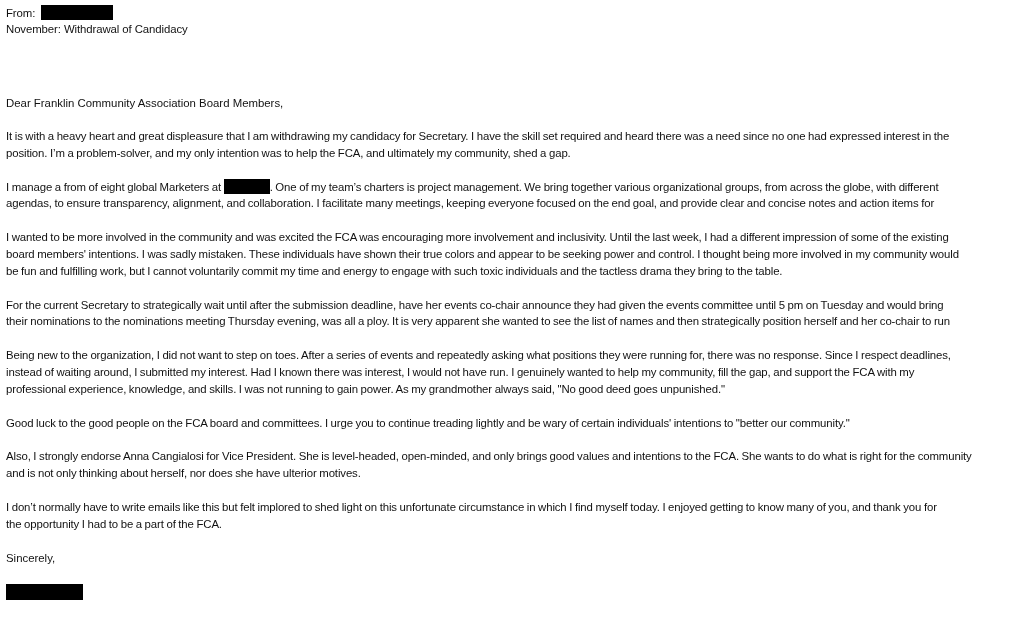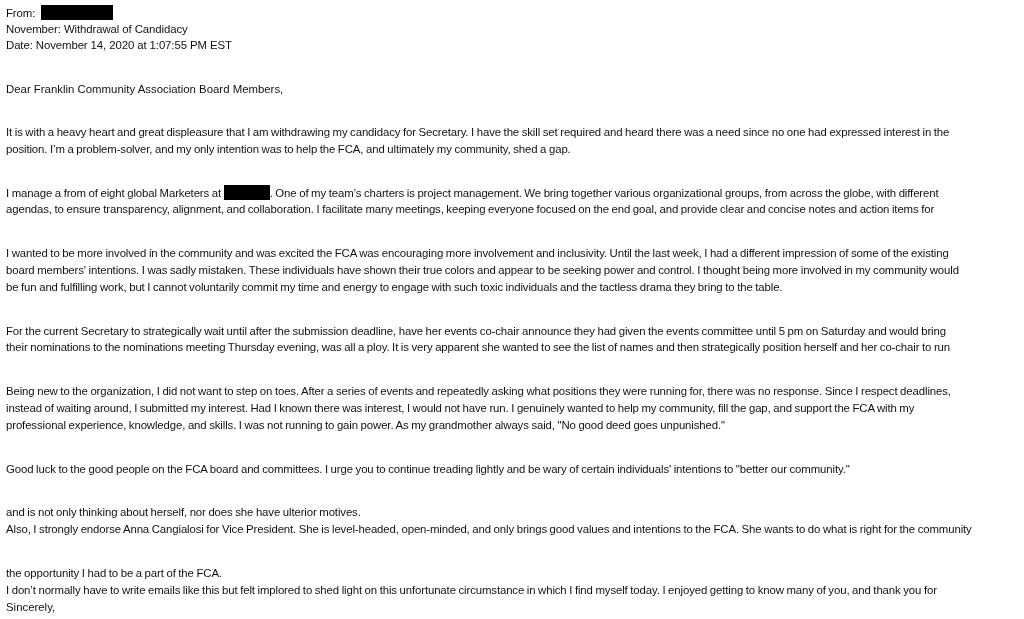--- a/index.html
+++ b/index.html
@@ -30,36 +30,37 @@
     }
     .redact {
       display: inline-block;
       background: #000000;
       vertical-align: middle;
     }
     .redact-from { width: 72px; height: 15px; margin-left: 3px; position: relative; top: -1px; }
     .redact-company { width: 46px; height: 15px; position: relative; top: -1px; }
     .redact-sig { width: 77px; height: 16px; }
     .salutation {
-      margin-top: 28px;
+      margin-top: 58px;
       height: 16px;
       line-height: 16px;
       white-space: nowrap;
     }
     .para {
-      margin-top: 27px;
+      margin-top: 17px;
       line-height: 16.8px;
       letter-spacing: -0.12px;
       word-spacing: -0.4px;
     }
     .para .ln {
       display: block;
       white-space: nowrap;
     }
     .closing {
+      margin-top: 17px;
       height: 16px;
       line-height: 16px;
     }
     .signature {
       margin-top: 18px;
       height: 16px;
     }
   </style>
 </head>
 <body>
@@ -67,24 +68,20 @@
 <div class="email">
 
   <div class="email-header">
     <div class="hdr-line">
       <span>From:</span>
       <span class="redact redact-from"></span>
     </div>
     <div class="hdr-line">
       <span>November:</span>
       <span>Withdrawal of Candidacy</span>
-    </div>
-    <div class="hdr-line">
-      <span>Date:</span>
-      <span>November 14, 2020 at 1:07:55 PM EST</span>
     </div>
   </div>
 
   <div class="email-body">
     <div class="salutation">Dear Franklin Community Association Board Members,</div>
 
     <div class="para">
       <span class="ln">It is with a heavy heart and great displeasure that I am withdrawing my candidacy for Secretary. I have the skill set required and heard there was a need since no one had expressed interest in the</span>
       <span class="ln">position. I’m a problem-solver, and my only intention was to help the FCA, and ultimately my community, shed a gap.</span>
     </div>
@@ -94,42 +91,42 @@
       <span class="ln">agendas, to ensure transparency, alignment, and collaboration. I facilitate many meetings, keeping everyone focused on the end goal, and provide clear and concise notes and action items for</span>
     </div>
 
     <div class="para">
       <span class="ln">I wanted to be more involved in the community and was excited the FCA was encouraging more involvement and inclusivity. Until the last week, I had a different impression of some of the existing</span>
       <span class="ln">board members' intentions. I was sadly mistaken. These individuals have shown their true colors and appear to be seeking power and control. I thought being more involved in my community would</span>
       <span class="ln">be fun and fulfilling work, but I cannot voluntarily commit my time and energy to engage with such toxic individuals and the tactless drama they bring to the table.</span>
     </div>
 
     <div class="para">
-      <span class="ln">For the current Secretary to strategically wait until after the submission deadline, have her events co-chair announce they had given the events committee until 5 pm on Saturday and would bring</span>
+      <span class="ln">For the current Secretary to strategically wait until after the submission deadline, have her events co-chair announce they had given the events committee until 5 pm on Tuesday and would bring</span>
       <span class="ln">their nominations to the nominations meeting Thursday evening, was all a ploy. It is very apparent she wanted to see the list of names and then strategically position herself and her co-chair to run</span>
     </div>
 
     <div class="para">
       <span class="ln">Being new to the organization, I did not want to step on toes. After a series of events and repeatedly asking what positions they were running for, there was no response. Since I respect deadlines,</span>
       <span class="ln">instead of waiting around, I submitted my interest. Had I known there was interest, I would not have run. I genuinely wanted to help my community, fill the gap, and support the FCA with my</span>
       <span class="ln">professional experience, knowledge, and skills. I was not running to gain power. As my grandmother always said, "No good deed goes unpunished."</span>
     </div>
 
     <div class="para">
       <span class="ln">Good luck to the good people on the FCA board and committees. I urge you to continue treading lightly and be wary of certain individuals' intentions to "better our community."</span>
     </div>
 
     <div class="para">
+      <span class="ln">Also, I strongly endorse Anna Cangialosi for Vice President. She is level-headed, open-minded, and only brings good values and intentions to the FCA. She wants to do what is right for the community</span>
       <span class="ln">and is not only thinking about herself, nor does she have ulterior motives.</span>
-      <span class="ln">Also, I strongly endorse Anna Cangialosi for Vice President. She is level-headed, open-minded, and only brings good values and intentions to the FCA. She wants to do what is right for the community</span>
     </div>
 
     <div class="para">
+      <span class="ln">I don’t normally have to write emails like this but felt implored to shed light on this unfortunate circumstance in which I find myself today. I enjoyed getting to know many of you, and thank you for</span>
       <span class="ln">the opportunity I had to be a part of the FCA.</span>
-      <span class="ln">I don’t normally have to write emails like this but felt implored to shed light on this unfortunate circumstance in which I find myself today. I enjoyed getting to know many of you, and thank you for</span>
     </div>
 
     <div class="closing">Sincerely,</div>
 
     <div class="signature">
       <span class="redact redact-sig"></span>
     </div>
   </div>
 </div>
 

